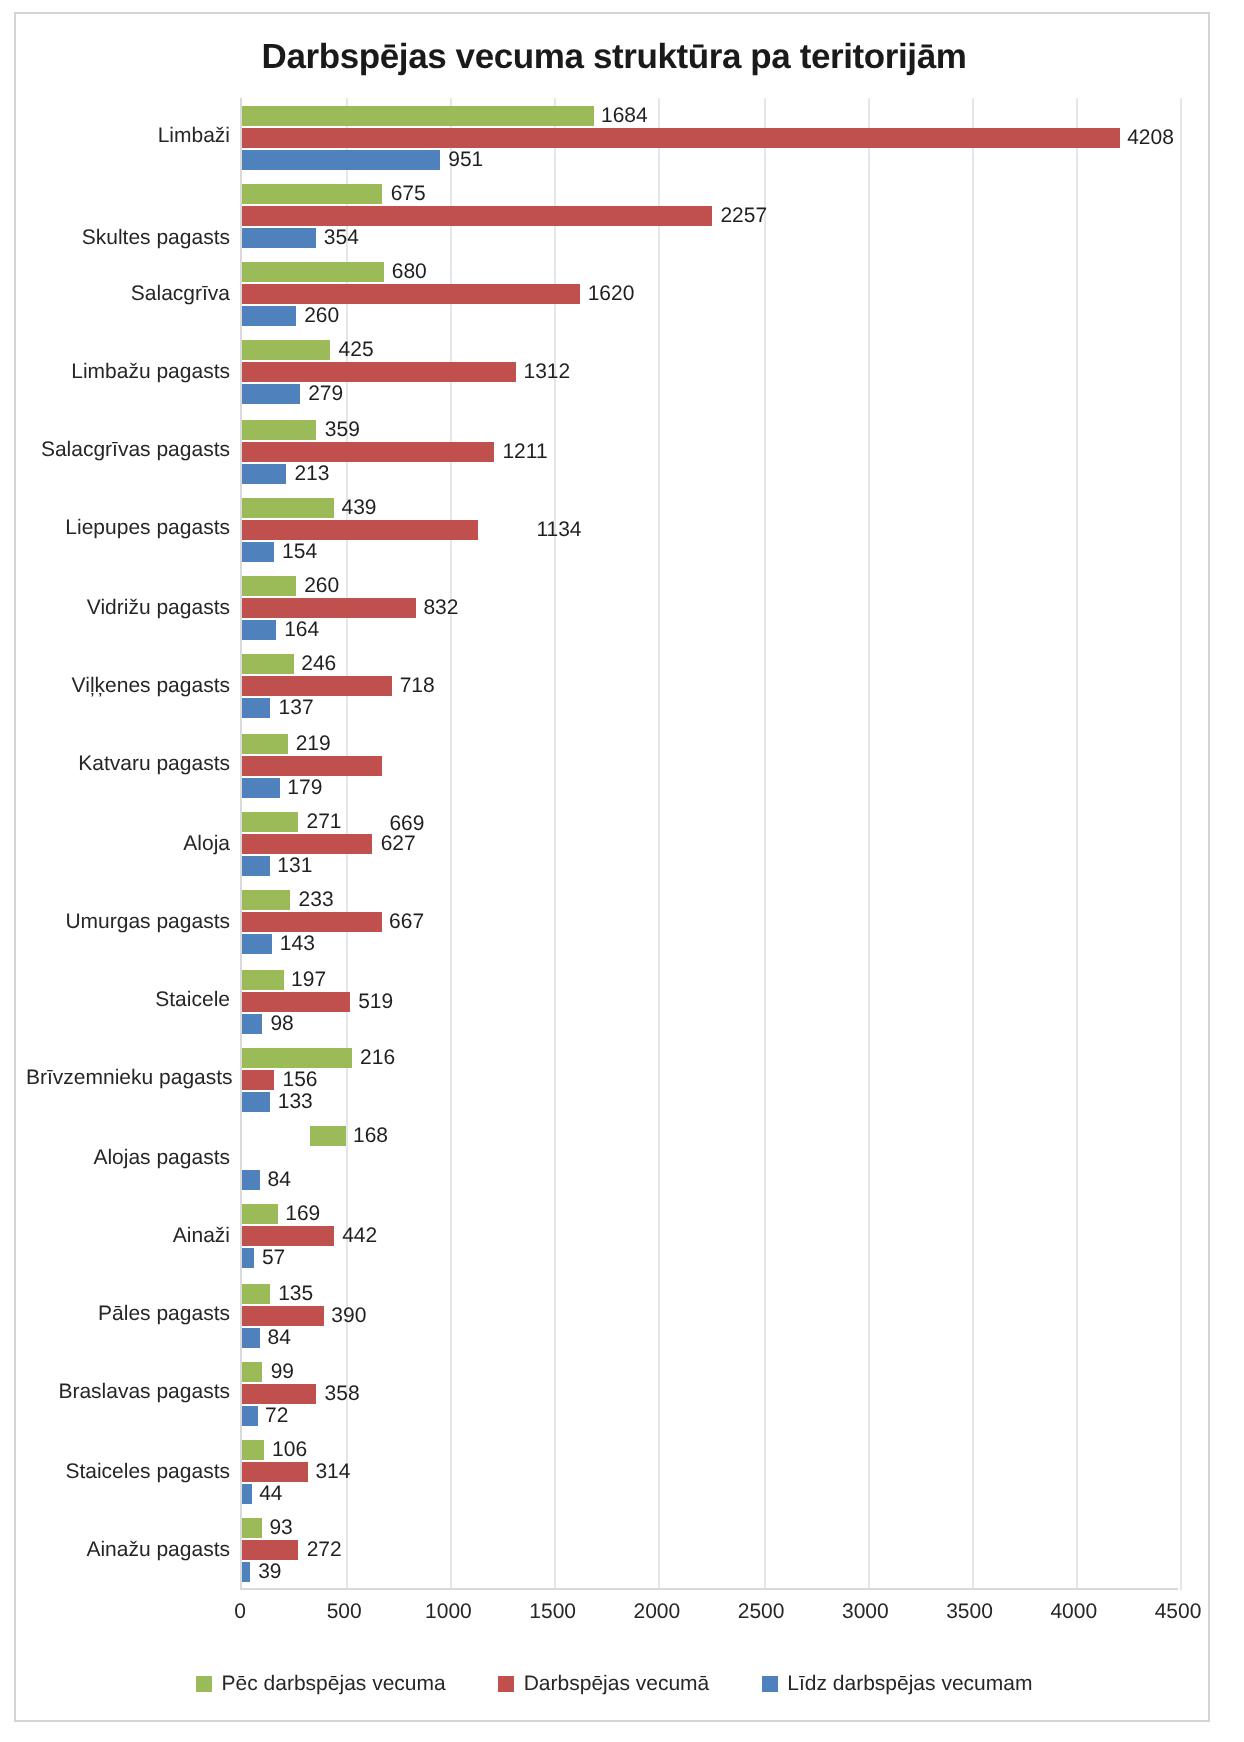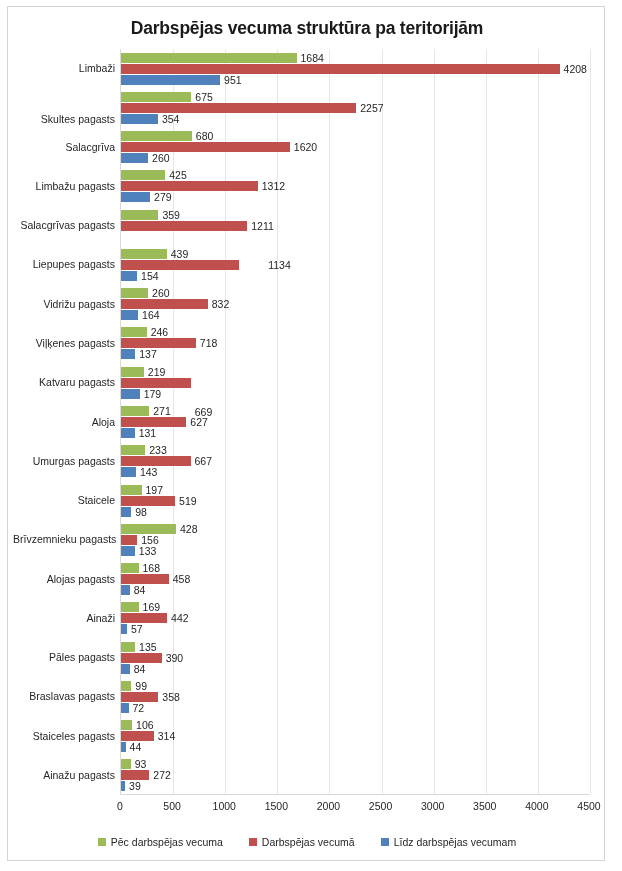--- a/index.html
+++ b/index.html
@@ -220,20 +220,24 @@
           <div class="group" style="top: 160.684px; height: 32px;">
             <div class="cat-label" style="top: 10.5px;">Salacgrīvas pagasts</div>
             <div class="barrow" style="top: 0px; width: 100%;">
               <div class="bar green" title="Pēc darbspējas vecuma: 359" style="width: 37.4158px; background: rgb(155, 187, 89);"></div>
               <div class="bar-val" style="left: 37.4158px;">359</div>
             </div>
             <div class="barrow" style="top: 11px; width: 100%;">
               <div class="bar red" title="Darbspējas vecumā: 1211" style="width: 126.213px; background: rgb(192, 80, 77);"></div>
               <div class="bar-val" style="left: 126.213px;">1211</div>
             </div>
+            <div class="barrow" style="top: 22px; width: 100%;">
+              <div class="bar blue" title="Līdz darbspējas vecumam: 213" style="width: 22.1993px; background: rgb(79, 129, 189);"></div>
+              <div class="bar-val" style="left: 22.1993px;">213</div>
+            </div>
           </div>
           <div class="group" style="top: 199.947px; height: 32px;">
             <div class="cat-label" style="top: 10.5px;">Liepupes pagasts</div>
             <div class="barrow" style="top: 0px; width: 100%;">
               <div class="bar green" title="Pēc darbspējas vecuma: 439" style="width: 45.7536px; background: rgb(155, 187, 89);"></div>
               <div class="bar-val" style="left: 45.7536px;">439</div>
             </div>
             <div class="barrow" style="top: 11px; width: 100%;">
               <div class="bar red" title="Darbspējas vecumā: 1134" style="width: 118.188px; background: rgb(192, 80, 77);"></div>
               <div class="bar-val" style="left: 118.188px; padding-left: 29px;">1134</div>
@@ -330,40 +334,36 @@
             </div>
             <div class="barrow" style="top: 22px; width: 100%;">
               <div class="bar blue" title="Līdz darbspējas vecumam: 98" style="width: 10.2138px; background: rgb(79, 129, 189);"></div>
               <div class="bar-val" style="left: 10.2138px;">98</div>
             </div>
           </div>
           <div class="group" style="top: 474.789px; height: 32px;">
             <div class="cat-label" style="top: 10.5px;">Brīvzemnieku pagasts</div>
             <div class="barrow" style="top: 0px; width: 100%;">
               <div class="bar green" title="Pēc darbspējas vecuma: 528" style="width: 55.0293px; background: rgb(155, 187, 89);"></div>
-              <div class="bar-val" style="left: 55.0293px;">428</div>
+              <div class="bar-val" style="left: 55.0293px;">216</div>
             </div>
             <div class="barrow" style="top: 11px; width: 100%;">
               <div class="bar red" title="Darbspējas vecumā: 156" style="width: 16.2587px; background: rgb(192, 80, 77);"></div>
               <div class="bar-val" style="left: 16.2587px;">156</div>
             </div>
             <div class="barrow" style="top: 22px; width: 100%;">
               <div class="bar blue" title="Līdz darbspējas vecumam: 133" style="width: 13.8616px; background: rgb(79, 129, 189);"></div>
               <div class="bar-val" style="left: 13.8616px;">133</div>
             </div>
           </div>
           <div class="group" style="top: 514.053px; height: 32px;">
             <div class="cat-label" style="top: 10.5px;">Alojas pagasts</div>
-            <div class="barrow" style="top: 0px; width: 100%;">
+            <div class="barrow" style="top: 0px; width: 100%; margin-left: 34px;">
               <div class="bar green" title="Pēc darbspējas vecuma: 168" style="width: 17.5093px; background: rgb(155, 187, 89);"></div>
               <div class="bar-val" style="left: 17.5093px;">168</div>
-            </div>
-            <div class="barrow" style="top: 11px; width: 100%;">
-              <div class="bar red" title="Darbspējas vecumā: 458" style="width: 47.7338px; background: rgb(192, 80, 77);"></div>
-              <div class="bar-val" style="left: 47.7338px;">458</div>
             </div>
             <div class="barrow" style="top: 22px; width: 100%;">
               <div class="bar blue" title="Līdz darbspējas vecumam: 84" style="width: 8.75467px; background: rgb(79, 129, 189);"></div>
               <div class="bar-val" style="left: 8.75467px;">84</div>
             </div>
           </div>
           <div class="group" style="top: 553.316px; height: 32px;">
             <div class="cat-label" style="top: 10.5px;">Ainaži</div>
             <div class="barrow" style="top: 0px; width: 100%;">
               <div class="bar green" title="Pēc darbspējas vecuma: 169" style="width: 17.6136px; background: rgb(155, 187, 89);"></div>

